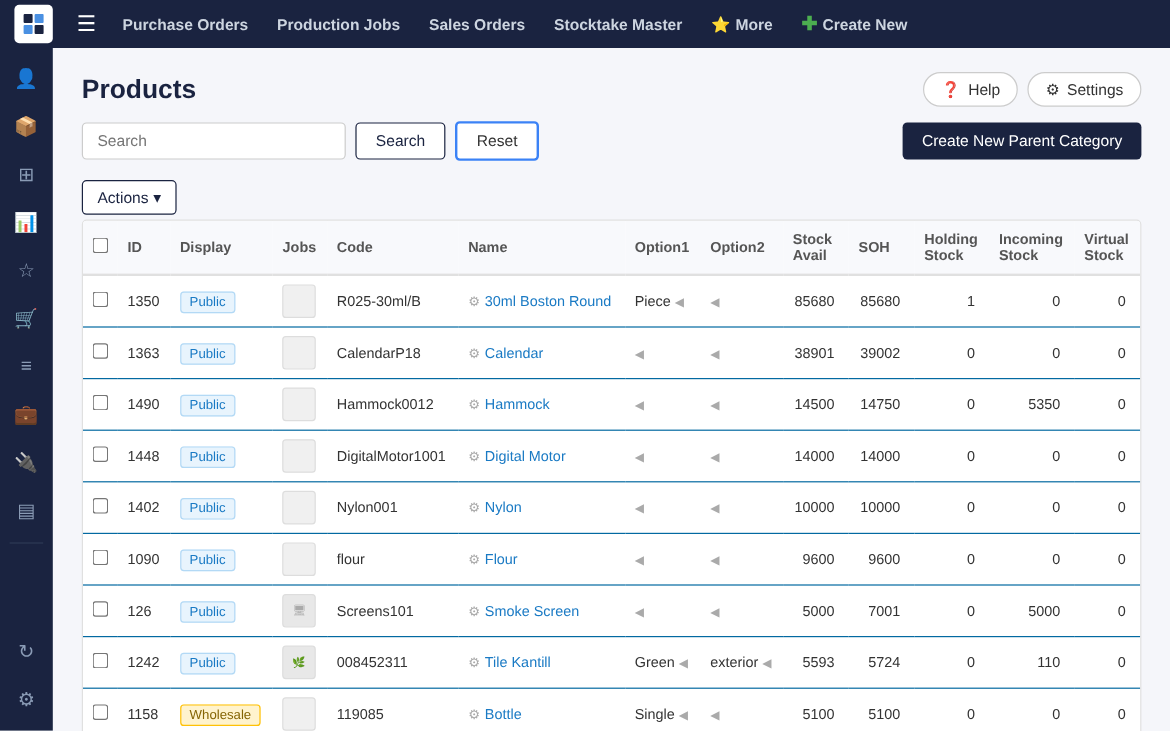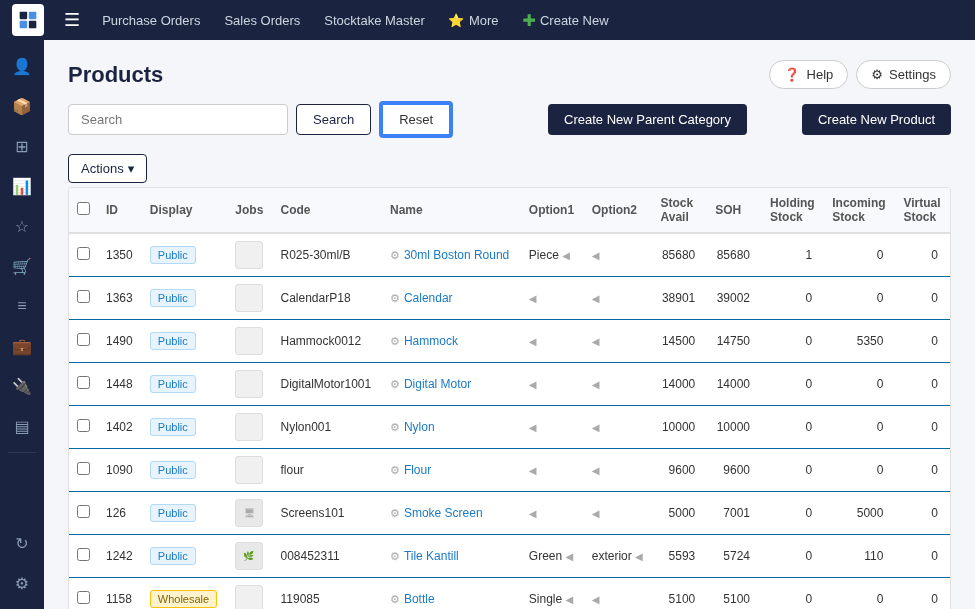--- a/index.html
+++ b/index.html
@@ -25,20 +25,21 @@
     .top-nav-logo svg { width: 20px; height: 20px; }
     .hamburger-btn {
       color: white; background: none; border: none; cursor: pointer;
       font-size: 18px; padding: 4px 8px;
       display: flex; align-items: center;
     }
     .nav-link {
       color: #cdd5e0; background: none; border: none; cursor: pointer;
       font-size: 13px; padding: 4px 10px; white-space: nowrap;
       text-decoration: none;
+      font-weight: bold;
     }
     .nav-more {
       display: flex; align-items: center; gap: 4px;
     }
     .star-icon { color: #f5a623; }
     .create-new-btn {
       display: flex; align-items: center; gap: 4px;
       color: #cdd5e0; background: none; border: none; cursor: pointer;
       font-size: 13px; padding: 4px 10px;
     }
@@ -103,21 +104,21 @@
       border: 1px solid #ccc; border-radius: 4px;
       padding: 7px 12px; font-size: 13px; width: 220px;
       outline: none;
     }
     .btn-search {
       background: white; border: 1px solid #1a2340; border-radius: 4px;
       padding: 7px 16px; cursor: pointer; font-size: 13px; font-weight: 500;
       color: #1a2340;
     }
     .btn-reset {
-      background: white; border: 4px solid #3b82f6; border-radius: 4px;
+      background: white; border: 2px solid #3b82f6; border-radius: 4px;
       padding: 7px 16px; cursor: pointer; font-size: 13px;
       color: #333;
     }
     .search-right { display: flex; gap: 8px; }
     .btn-primary-dark {
       background: #1a2340; color: white; border: none; border-radius: 4px;
       padding: 8px 16px; cursor: pointer; font-size: 13px; font-weight: 500; margin-left: 47px;
     }
 
     
@@ -190,20 +191,21 @@
   <div class="top-nav-logo">
     <svg viewBox="0 0 24 24" fill="none">
       <rect x="2" y="2" width="9" height="9" fill="#1a2340" rx="1"></rect>
       <rect x="13" y="2" width="9" height="9" fill="#4a90e2" rx="1"></rect>
       <rect x="2" y="13" width="9" height="9" fill="#4a90e2" rx="1"></rect>
       <rect x="13" y="13" width="9" height="9" fill="#1a2340" rx="1"></rect>
     </svg>
   </div>
   <button class="hamburger-btn">☰</button>
   <a class="nav-link">Purchase Orders</a>
+  <a class="nav-link">Production Jobs</a>
   <a class="nav-link">Sales Orders</a>
   <a class="nav-link">Stocktake Master</a>
   <a class="nav-link nav-more">
     <span class="star-icon">⭐</span>
     <span>More</span>
   </a>
   <a class="nav-link create-new-btn">
     <span class="plus">✚</span>
     <span>Create New</span>
   </a>
@@ -244,21 +246,20 @@
     </div>
 
     <div class="search-bar">
       <div class="search-left">
         <input class="search-input" type="text" placeholder="Search" style="">
         <button class="btn-search">Search</button>
         <button class="btn-reset">Reset</button>
       </div>
       <div class="search-right">
         <button class="btn-primary-dark">Create New Parent Category</button>
-        <button class="btn-primary-dark">Create New Product</button>
       </div>
     </div>
 
     <div class="actions-bar">
       <button class="btn-actions">
         <span>Actions</span>
         <span>▾</span>
       </button>
     </div>
 

